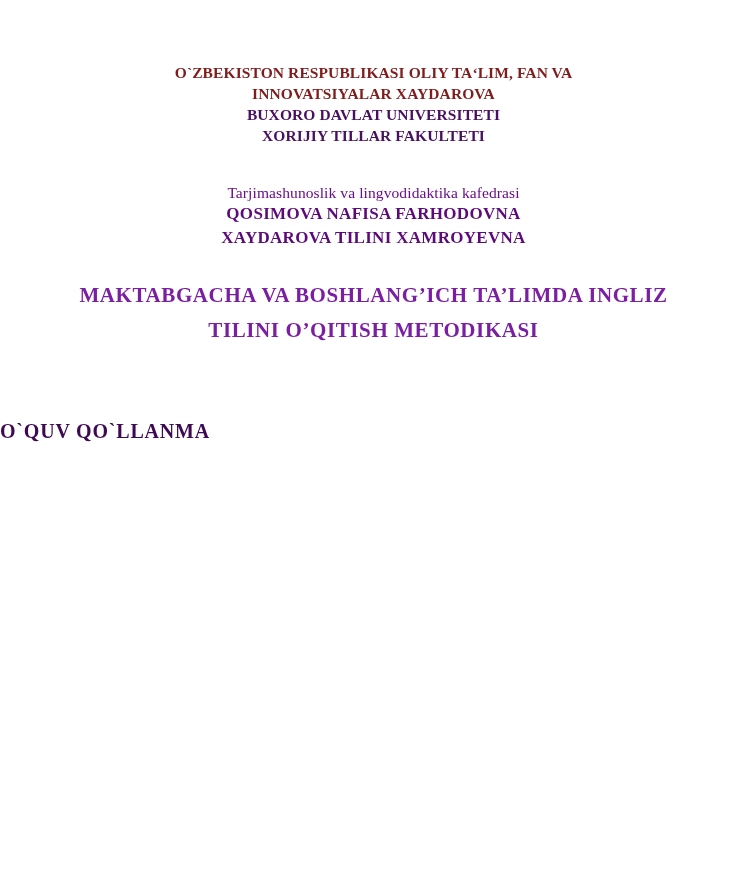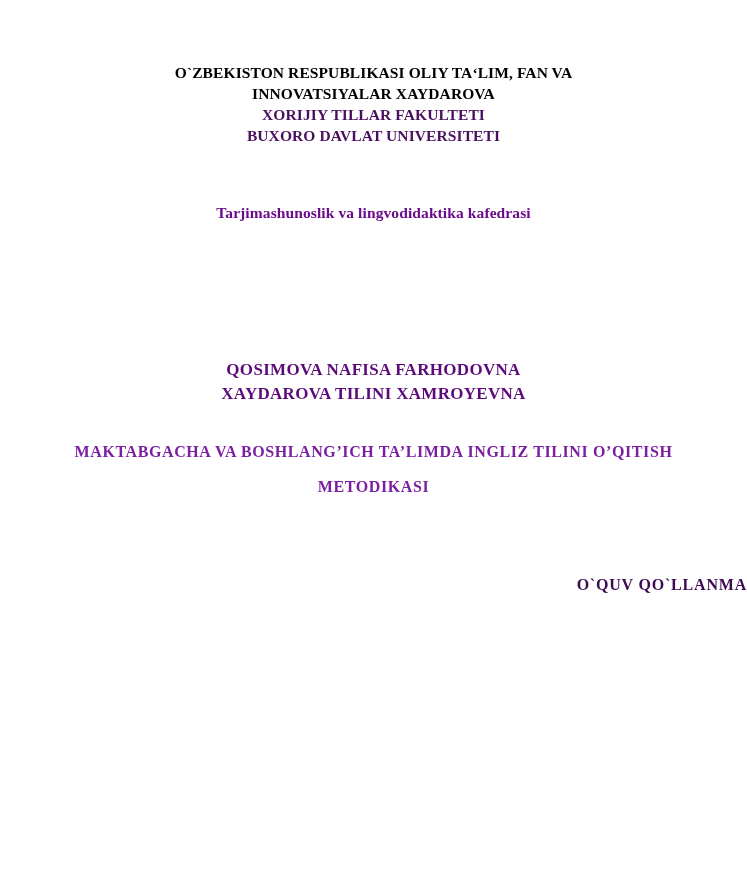--- a/index.html
+++ b/index.html
@@ -21,76 +21,75 @@
     height: 888px;
     box-sizing: border-box;
     padding: 0;
   }
   .header-block {
     text-align: center;
     margin-top: 62px;
   }
   .hdr-line {
     font-weight: bold;
-    color: #000000;
+    color: #7f1d1d;
     font-size: 15.5px;
     line-height: 21px;
     letter-spacing: 0.1px;
   }
   .hdr-line.dark {
     color: #4a1060;
   }
   .kafedra {
     text-align: center;
-    margin-top: 58px;
-    font-weight: bold;
+    margin-top: 38px;
+    font-weight: normal;
     font-size: 15.5px;
     color: #6a0d8a;
     letter-spacing: 0.1px;
   }
   .authors {
     text-align: center;
-    margin-top: 136px;
   }
   .author-line {
     font-weight: bold;
     font-size: 17px;
     line-height: 24px;
     color: #5c0a7a;
     letter-spacing: 0.3px;
   }
   .title {
     text-align: center;
     margin-top: 28px;
     font-weight: bold;
-    font-size: 16px;
+    font-size: 21px;
     line-height: 35px;
     color: #7b1fa2;
     letter-spacing: 0.6px;
     padding: 0 60px;
   }
   .subtitle {
-    text-align: right;
+    text-align: left;
     margin-top: 72px;
     font-weight: bold;
-    font-size: 16px;
+    font-size: 20px;
     color: #3d0a52;
     letter-spacing: 0.8px;
   }
 </style>
 </head>
 <body>
 
 <div class="page">
 
   <div class="header-block">
     <div class="hdr-line">O`ZBEKISTON RESPUBLIKASI OLIY TA‘LIM, FAN VA</div>
     <div class="hdr-line">INNOVATSIYALAR XAYDAROVA</div>
+    <div class="hdr-line dark">BUXORO DAVLAT UNIVERSITETI</div>
     <div class="hdr-line dark">XORIJIY TILLAR FAKULTETI</div>
-    <div class="hdr-line dark">BUXORO DAVLAT UNIVERSITETI</div>
   </div>
 
   <div class="kafedra">Tarjimashunoslik va lingvodidaktika kafedrasi</div>
 
   <div class="authors">
     <div class="author-line">QOSIMOVA NAFISA FARHODOVNA</div>
     <div class="author-line">XAYDAROVA TILINI XAMROYEVNA</div>
   </div>
 
   <div class="title">MAKTABGACHA VA BOSHLANG’ICH TA’LIMDA INGLIZ TILINI O’QITISH METODIKASI</div>

